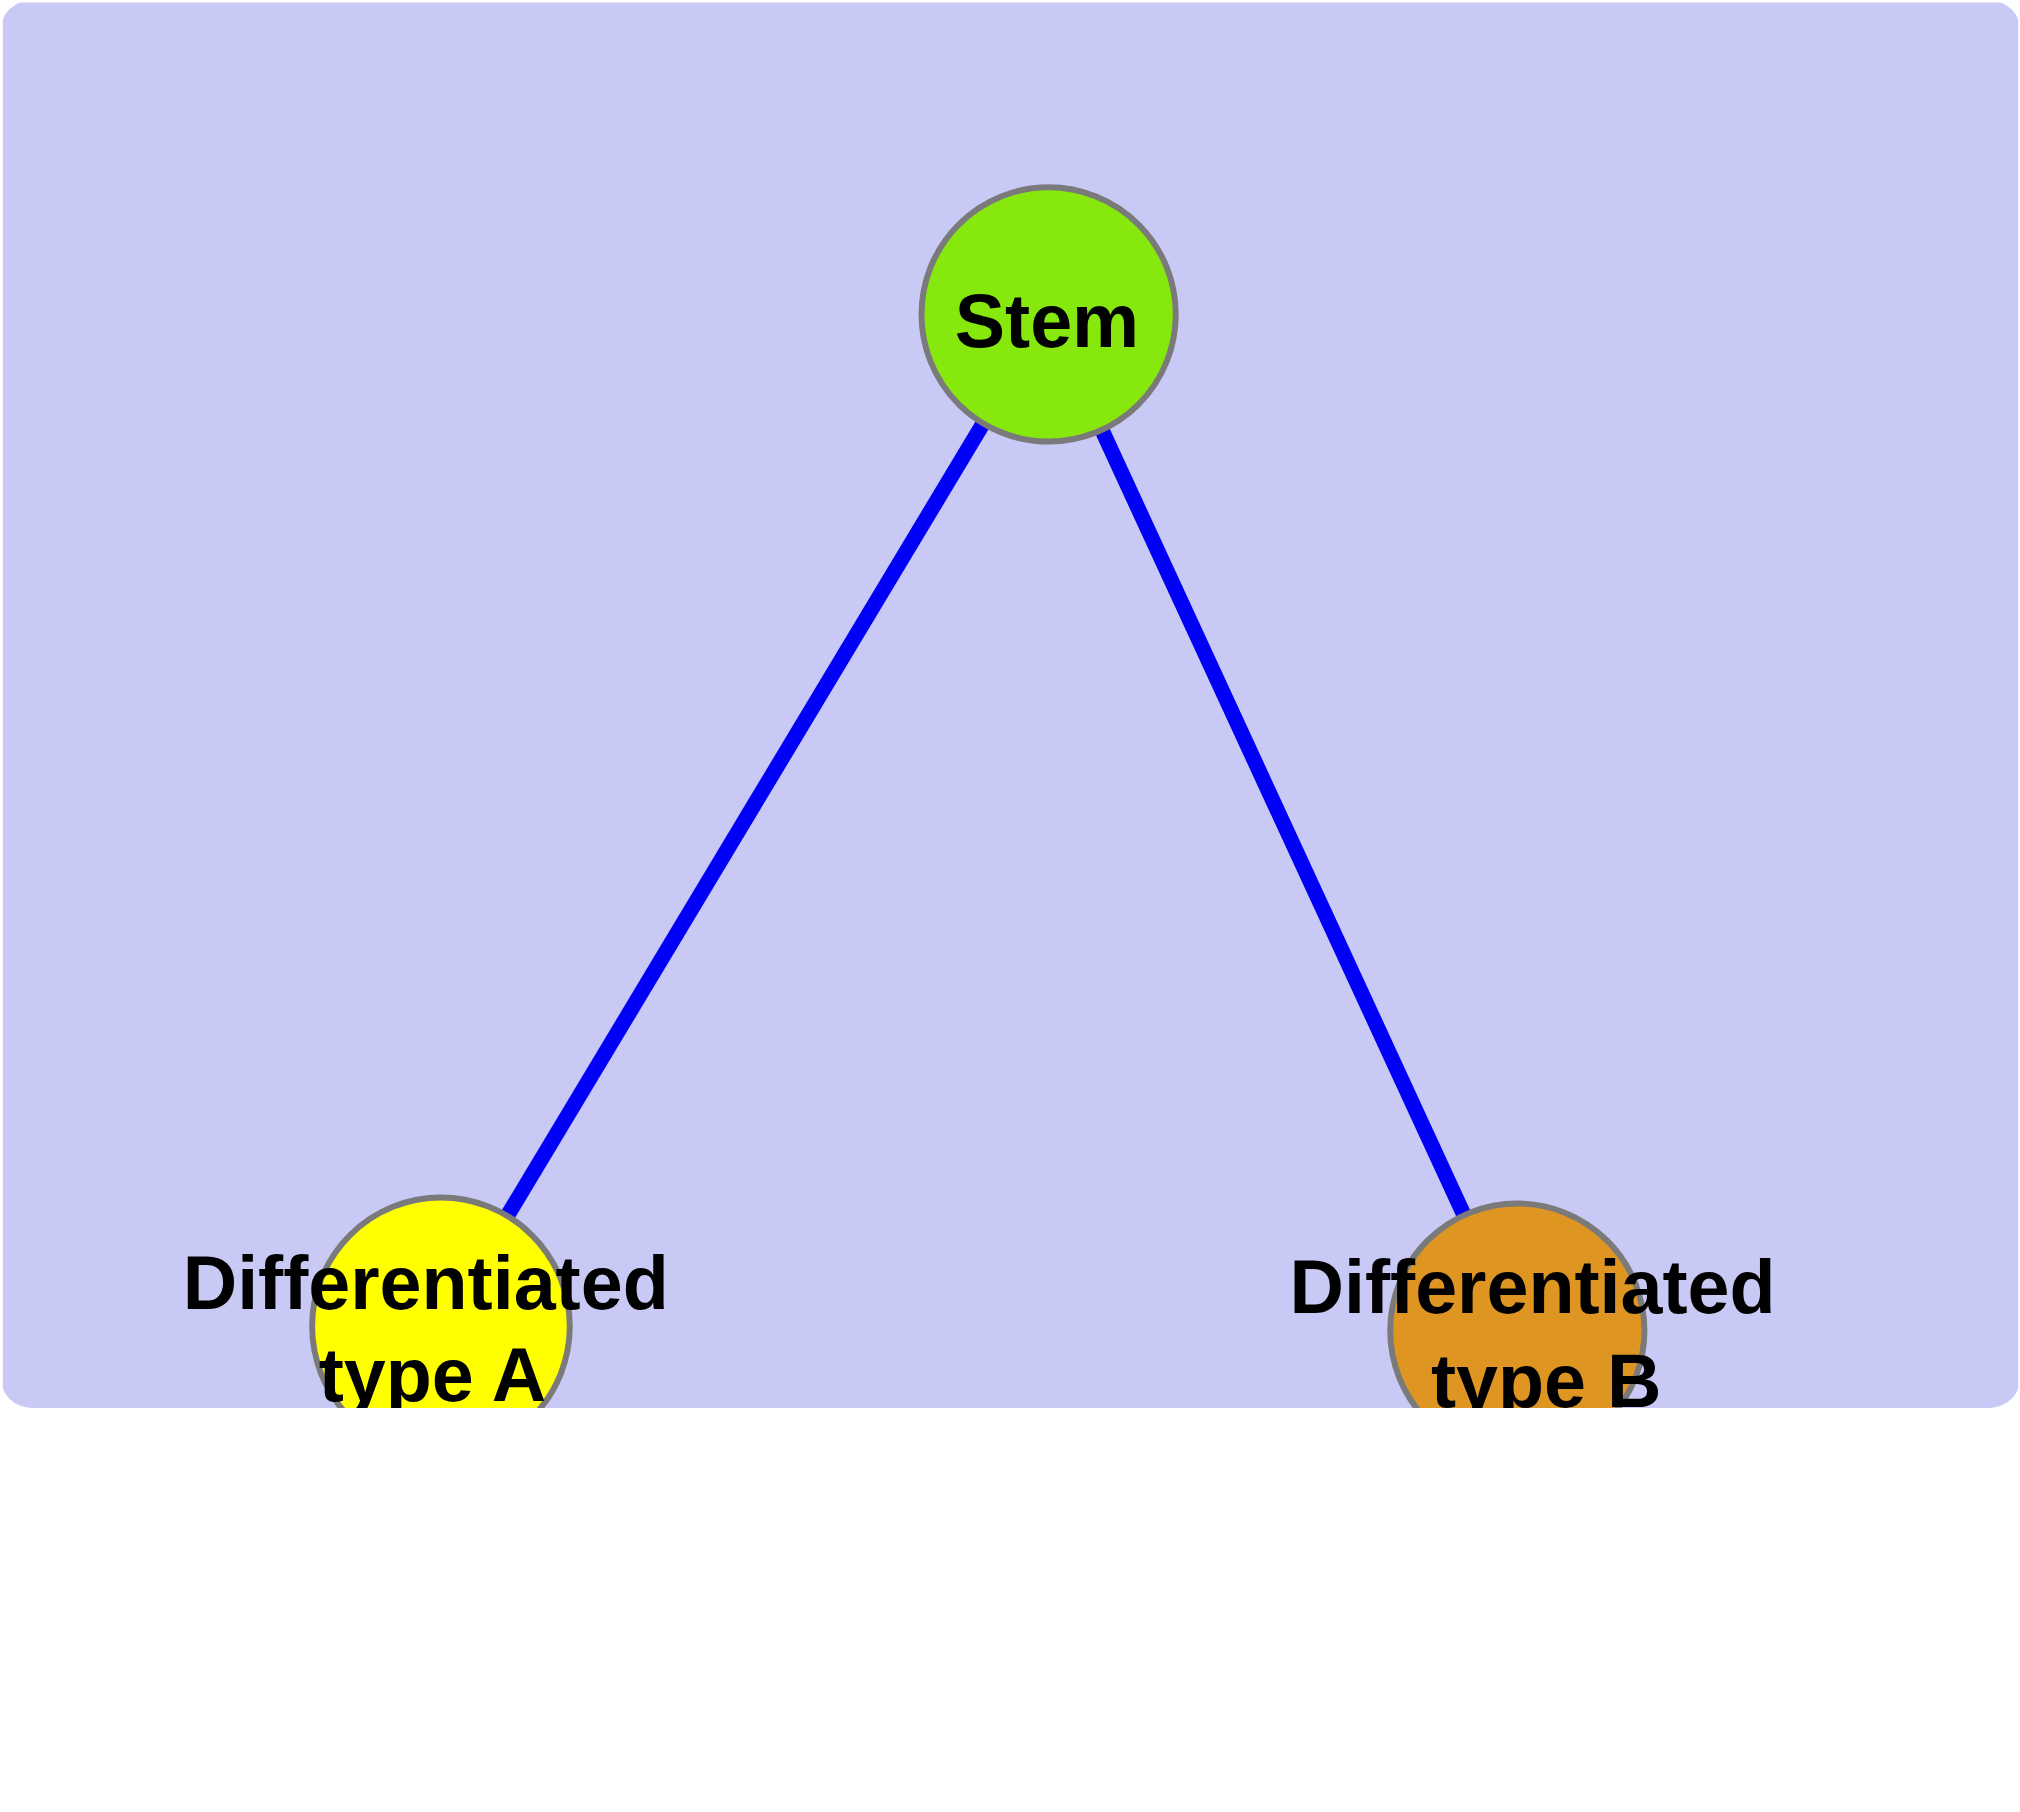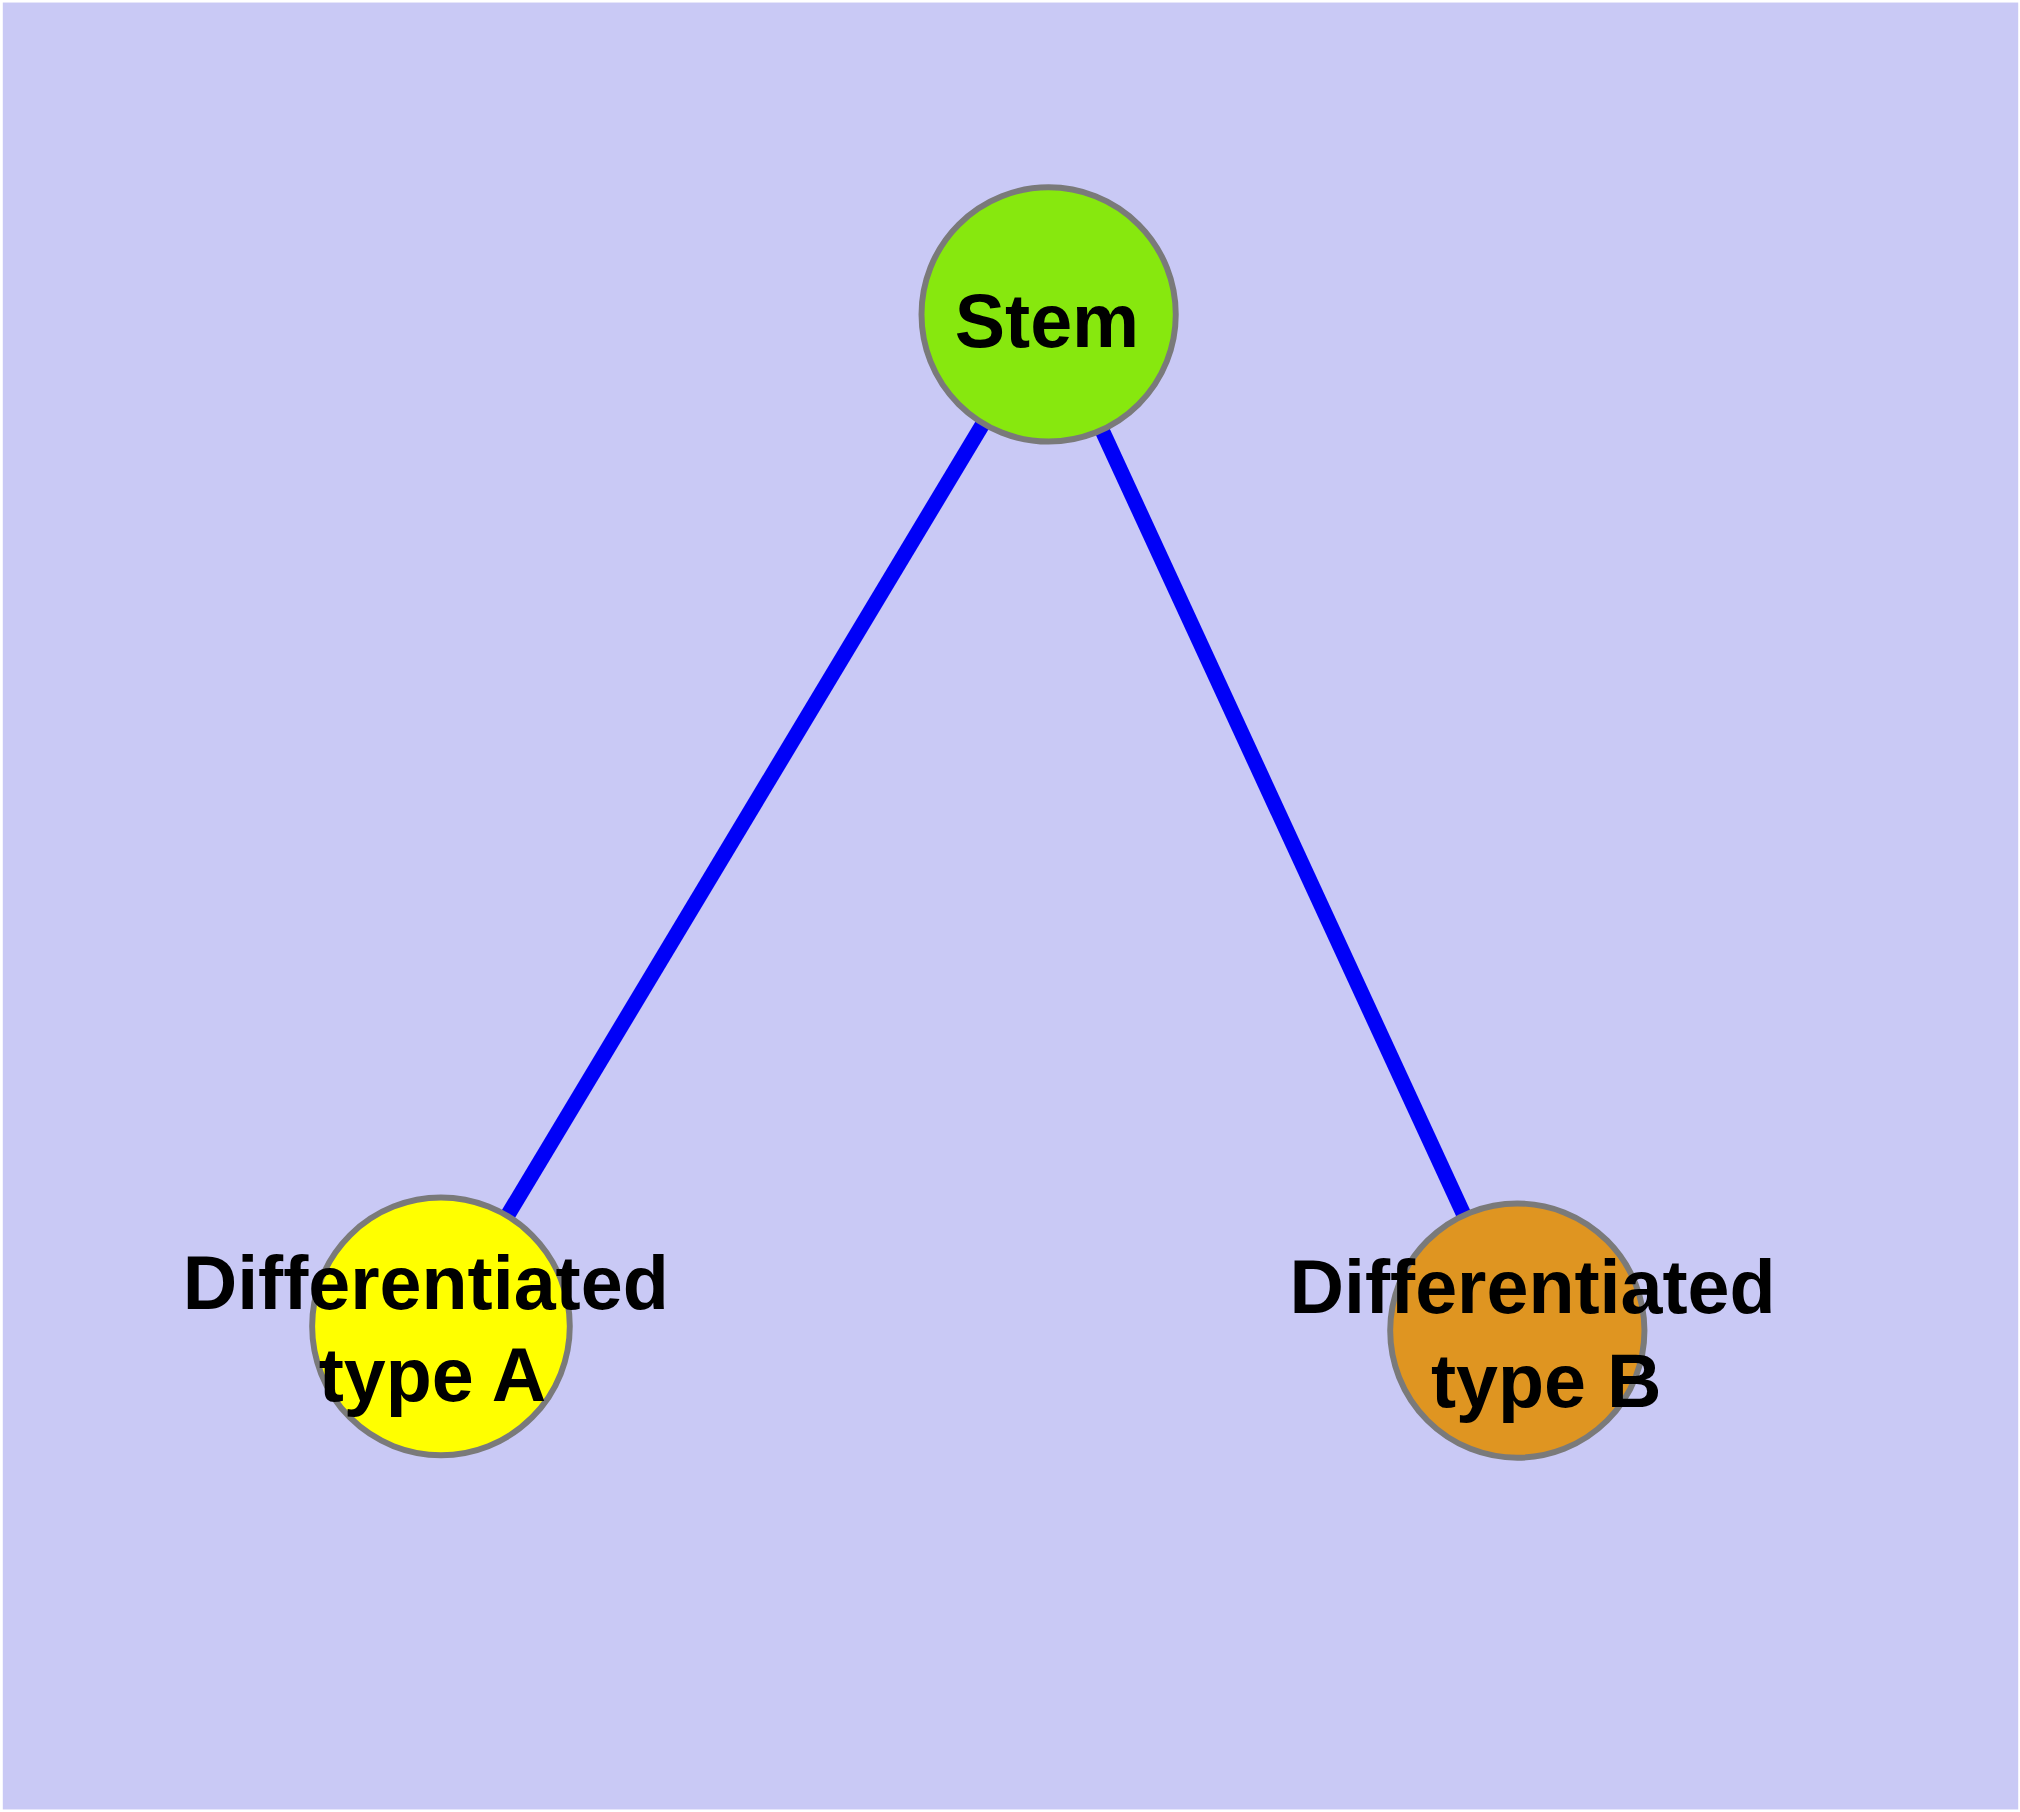--- a/index.html
+++ b/index.html
@@ -4,23 +4,24 @@
 <style>
   html, body {
     margin: 0;
     padding: 0;
     background: #ffffff;
     font-family: "Liberation Sans", sans-serif;
   }
   .page {
     position: relative;
     width: 2021px;
-    height: 1812px;
+    height: 1408px;
     background: #ffffff;
     overflow: hidden;
+    border-radius: 32px;
   }
   #graph-svg {
     display: block;
     width: 2021px;
     height: 1812px;
   }
   #graph-svg text {
     font-family: "Liberation Sans", sans-serif;
     font-weight: bold;
   }

